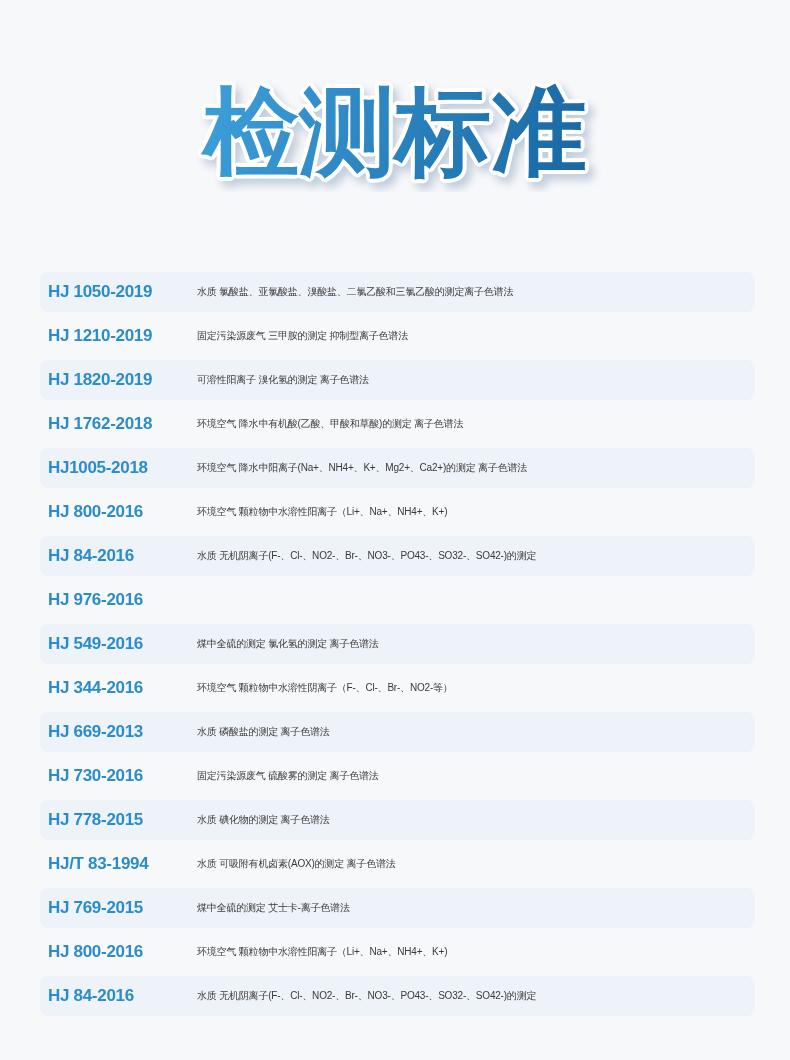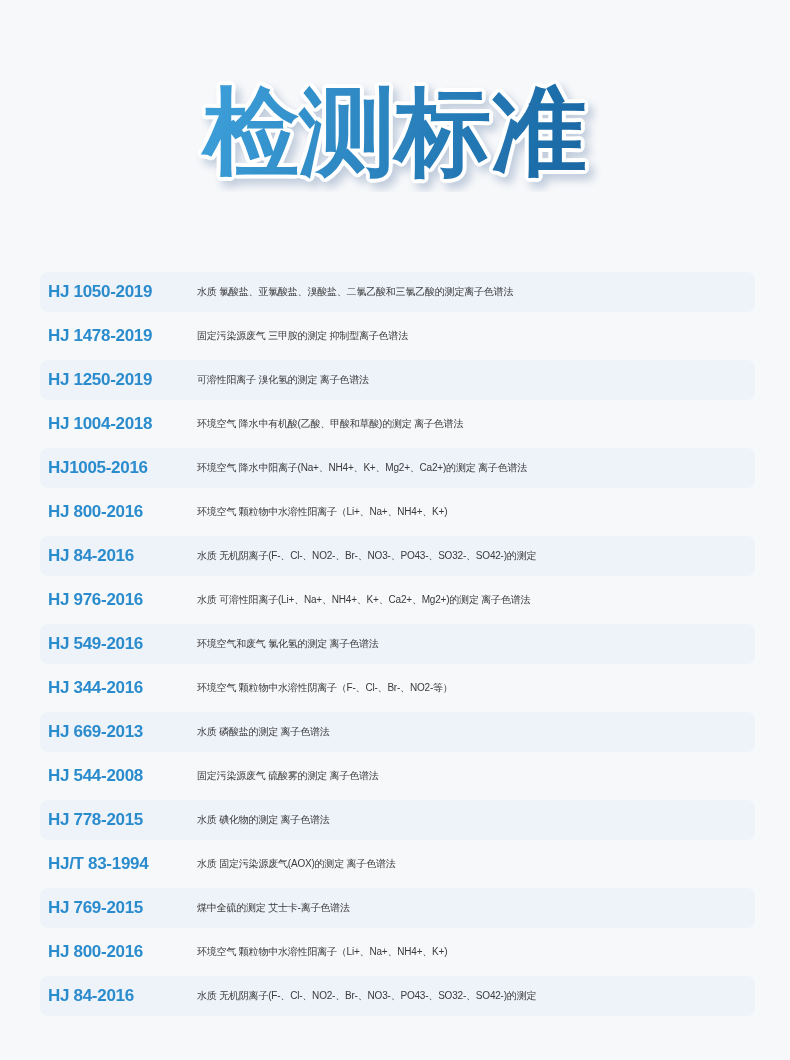--- a/index.html
+++ b/index.html
@@ -81,70 +81,69 @@
       <text x="210" y="103" text-anchor="middle" font-size="96" fill="url(#titleGrad)" stroke="#ffffff" stroke-width="8" paint-order="stroke" stroke-linejoin="round" filter="url(#titleShadow)">检测标准</text>
     </svg>
   </div>
 
   <div class="standards-list">
       <div class="standard-row">
       <span class="standard-code">HJ 1050-2019</span>
       <span class="standard-desc">水质 氯酸盐、亚氯酸盐、溴酸盐、二氯乙酸和三氯乙酸的测定离子色谱法</span>
     </div>
       <div class="standard-row">
-      <span class="standard-code">HJ 1478-2019</span>
+      <span class="standard-code">HJ 1210-2019</span>
       <span class="standard-desc">固定污染源废气 三甲胺的测定 抑制型离子色谱法</span>
     </div>
       <div class="standard-row">
-      <span class="standard-code">HJ 1250-2019</span>
+      <span class="standard-code">HJ 1820-2019</span>
       <span class="standard-desc">可溶性阳离子 溴化氢的测定 离子色谱法</span>
     </div>
       <div class="standard-row">
-      <span class="standard-code">HJ 1004-2018</span>
+      <span class="standard-code">HJ 1762-2018</span>
       <span class="standard-desc">环境空气 降水中有机酸(乙酸、甲酸和草酸)的测定 离子色谱法</span>
     </div>
       <div class="standard-row">
-      <span class="standard-code">HJ1005-2016</span>
+      <span class="standard-code">HJ1005-2018</span>
       <span class="standard-desc">环境空气 降水中阳离子(Na+、NH4+、K+、Mg2+、Ca2+)的测定 离子色谱法</span>
     </div>
       <div class="standard-row">
       <span class="standard-code">HJ 800-2016</span>
       <span class="standard-desc">环境空气 颗粒物中水溶性阳离子（Li+、Na+、NH4+、K+)</span>
     </div>
       <div class="standard-row">
       <span class="standard-code">HJ 84-2016</span>
       <span class="standard-desc">水质 无机阴离子(F-、Cl-、NO2-、Br-、NO3-、PO43-、SO32-、SO42-)的测定</span>
     </div>
       <div class="standard-row">
       <span class="standard-code">HJ 976-2016</span>
-      <span class="standard-desc">水质 可溶性阳离子(Li+、Na+、NH4+、K+、Ca2+、Mg2+)的测定 离子色谱法</span>
     </div>
       <div class="standard-row">
       <span class="standard-code">HJ 549-2016</span>
-      <span class="standard-desc">环境空气和废气 氯化氢的测定 离子色谱法</span>
+      <span class="standard-desc">煤中全硫的测定 氯化氢的测定 离子色谱法</span>
     </div>
       <div class="standard-row">
       <span class="standard-code">HJ 344-2016</span>
       <span class="standard-desc">环境空气 颗粒物中水溶性阴离子（F-、Cl-、Br-、NO2-等）</span>
     </div>
       <div class="standard-row">
       <span class="standard-code">HJ 669-2013</span>
       <span class="standard-desc">水质 磷酸盐的测定 离子色谱法</span>
     </div>
       <div class="standard-row">
-      <span class="standard-code">HJ 544-2008</span>
+      <span class="standard-code">HJ 730-2016</span>
       <span class="standard-desc">固定污染源废气 硫酸雾的测定 离子色谱法</span>
     </div>
       <div class="standard-row">
       <span class="standard-code">HJ 778-2015</span>
       <span class="standard-desc">水质 碘化物的测定 离子色谱法</span>
     </div>
       <div class="standard-row">
       <span class="standard-code">HJ/T 83-1994</span>
-      <span class="standard-desc">水质 固定污染源废气(AOX)的测定 离子色谱法</span>
+      <span class="standard-desc">水质 可吸附有机卤素(AOX)的测定 离子色谱法</span>
     </div>
       <div class="standard-row">
       <span class="standard-code">HJ 769-2015</span>
       <span class="standard-desc">煤中全硫的测定 艾士卡-离子色谱法</span>
     </div>
       <div class="standard-row">
       <span class="standard-code">HJ 800-2016</span>
       <span class="standard-desc">环境空气 颗粒物中水溶性阳离子（Li+、Na+、NH4+、K+)</span>
     </div>
       <div class="standard-row">

